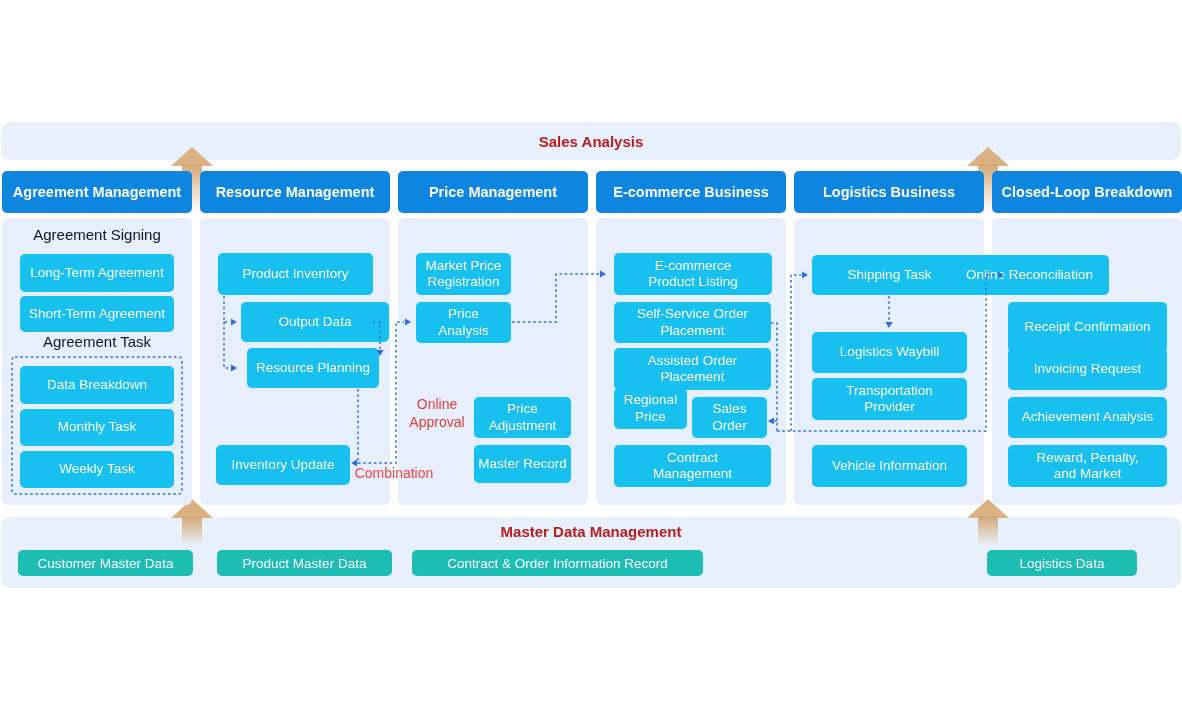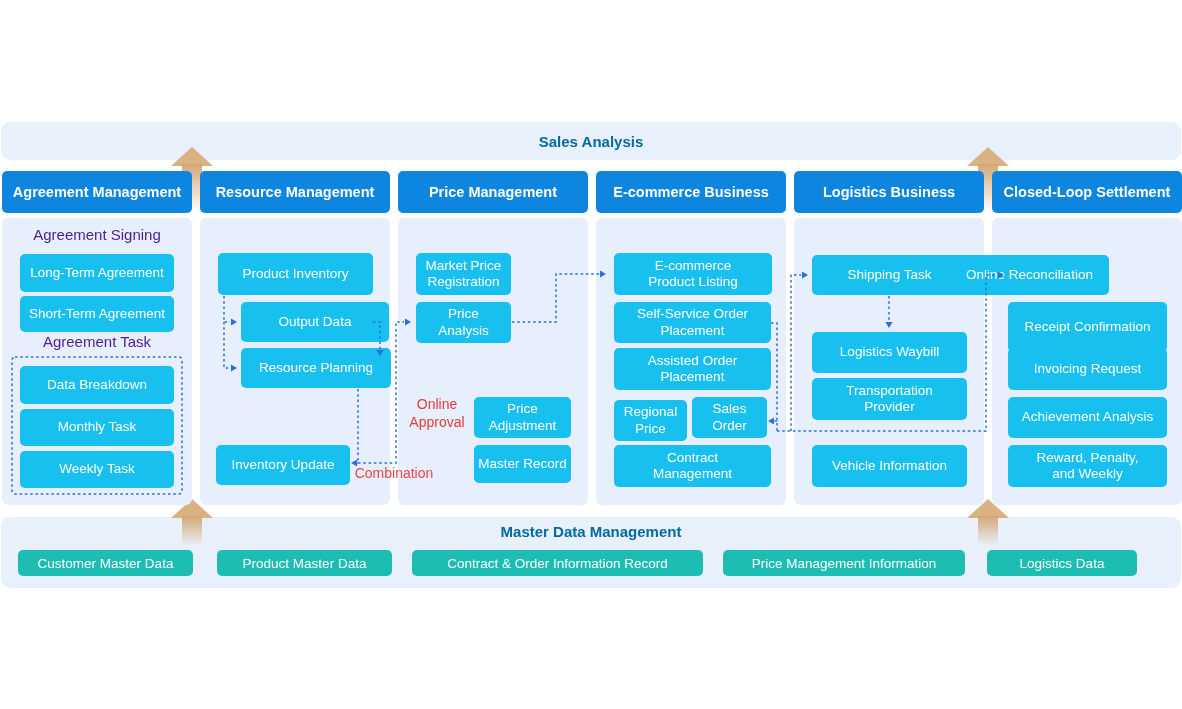--- a/index.html
+++ b/index.html
@@ -1,28 +1,28 @@
 <!DOCTYPE html>
 <html><head>
 <meta charset="utf-8">
 <style>
   html,body{margin:0;padding:0;background:#fff;}
   .canvas{position:relative;width:1182px;height:709px;background:#fff;overflow:hidden;
           font-family:"Liberation Sans","DejaVu Sans",sans-serif;}
   .bar{position:absolute;background:#e8f1fb;border-radius:9px;z-index:0;}
   .bar-title{position:absolute;width:100%;text-align:center;font-weight:bold;
-             font-size:15px;color:#0369a1;}
+             font-size:15px;color:#b91c1c;}
   .header{position:absolute;width:190px;height:42px;background:#0e86e0;border-radius:5px;
           color:#fff;font-weight:bold;font-size:14.5px;display:flex;align-items:center;
           justify-content:center;z-index:2;text-align:center;}
   .panel{position:absolute;width:190px;height:287px;background:#e6effb;border-radius:6px;z-index:2;}
   .box{position:absolute;background:#18c0ef;border-radius:5px;color:#fff;font-size:13.5px;
        line-height:1.22;display:flex;flex-direction:column;align-items:center;
        justify-content:center;text-align:center;z-index:2;}
-  .gray-label{position:absolute;font-size:15px;color:#4c1d95;text-align:center;z-index:2;}
+  .gray-label{position:absolute;font-size:15px;color:#0f172a;text-align:center;z-index:2;}
   .note{position:absolute;font-size:14px;text-align:center;line-height:1.25;z-index:4;}
   .note-red{color:#e03c3c;}
   .note-cyan{color:#ef4444;}
   .mbtn{position:absolute;height:26px;background:#1ebdb3;border-radius:5px;color:#fff;
         font-size:13.5px;display:flex;align-items:center;justify-content:center;z-index:2;}
   .tri-up{position:absolute;width:0;height:0;border-left:21px solid transparent;
           border-right:21px solid transparent;border-bottom:19px solid #d9b183;z-index:1;}
   .stem{position:absolute;width:20px;z-index:1;
         background:linear-gradient(#d3a877,rgba(233,214,185,0));}
   .overlay{position:absolute;left:0;top:0;z-index:3;pointer-events:none;}
@@ -41,42 +41,39 @@
   </div>
   <div class="mbtn" style="left:18px;top:550px;width:175px">
       <span>Customer Master Data</span>
     </div>
   <div class="mbtn" style="left:217px;top:550px;width:175px">
       <span>Product Master Data</span>
     </div>
   <div class="mbtn" style="left:412px;top:550px;width:291px">
       <span>Contract &amp; Order Information Record</span>
     </div>
-  <div class="mbtn" style="left:723px;top:550px;width:242px">
-      <span>Price Management Information</span>
-    </div>
   <div class="mbtn" style="left:987px;top:550px;width:150px">
       <span>Logistics Data</span>
     </div>
 
   <div class="tri-up" style="left:171px;top:147px"></div>
   <div class="stem" style="left:182px;top:164px;height:48px"></div>
   <div class="tri-up" style="left:967px;top:147px"></div>
   <div class="stem" style="left:978px;top:164px;height:48px"></div>
   <div class="tri-up" style="left:171px;top:499px"></div>
   <div class="stem" style="left:182px;top:516px;height:30px"></div>
   <div class="tri-up" style="left:967px;top:499px"></div>
   <div class="stem" style="left:978px;top:516px;height:30px"></div>
 
   <div class="header" style="left:2px;top:171px">Agreement Management</div>
   <div class="header" style="left:200px;top:171px">Resource Management</div>
   <div class="header" style="left:398px;top:171px">Price Management</div>
   <div class="header" style="left:596px;top:171px">E-commerce Business</div>
   <div class="header" style="left:794px;top:171px">Logistics Business</div>
-  <div class="header" style="left:992px;top:171px">Closed-Loop Settlement</div>
+  <div class="header" style="left:992px;top:171px">Closed-Loop Breakdown</div>
 
   <div class="panel" style="left:2px;top:218px"></div>
   <div class="panel" style="left:200px;top:218px"></div>
   <div class="panel" style="left:398px;top:218px"></div>
   <div class="panel" style="left:596px;top:218px"></div>
   <div class="panel" style="left:794px;top:218px"></div>
   <div class="panel" style="left:992px;top:218px"></div>
 
   <div class="gray-label" style="left:2px;top:226px;width:190px">Agreement Signing</div>
   <div class="box" style="left:20px;top:254px;width:154px;height:38px">
@@ -95,21 +92,21 @@
   <div class="box" style="left:20px;top:451px;width:154px;height:37px">
       <span>Weekly Task</span>
     </div>
 
   <div class="box" style="left:218px;top:253px;width:155px;height:42px">
       <span>Product Inventory</span>
     </div>
   <div class="box" style="left:241px;top:302px;width:148px;height:40px">
       <span>Output Data</span>
     </div>
-  <div class="box" style="left:241px;top:348px;width:150px;height:40px">
+  <div class="box" style="left:247px;top:348px;width:132px;height:40px">
       <span>Resource Planning</span>
     </div>
   <div class="box" style="left:216px;top:445px;width:134px;height:40px">
       <span>Inventory Update</span>
     </div>
   <div class="note note-cyan" style="left:352px;top:465px;width:84px">Combination</div>
 
   <div class="box" style="left:416px;top:253px;width:95px;height:42px">
       <span>Market Price</span>
       <span>Registration</span>
@@ -132,21 +129,21 @@
       <span>Product Listing</span>
     </div>
   <div class="box" style="left:614px;top:302px;width:157px;height:41px">
       <span>Self-Service Order</span>
       <span>Placement</span>
     </div>
   <div class="box" style="left:614px;top:348px;width:157px;height:42px">
       <span>Assisted Order</span>
       <span>Placement</span>
     </div>
-  <div class="box" style="left:614px;top:400px;width:73px;height:41px">
+  <div class="box" style="left:614px;top:388px;width:73px;height:41px">
       <span>Regional</span>
       <span>Price</span>
     </div>
   <div class="box" style="left:692px;top:397px;width:75px;height:41px">
       <span>Sales</span>
       <span>Order</span>
     </div>
   <div class="box" style="left:614px;top:445px;width:157px;height:42px">
       <span>Contract</span>
       <span>Management</span>
@@ -173,21 +170,21 @@
       <span>Receipt Confirmation</span>
     </div>
   <div class="box" style="left:1008px;top:348px;width:159px;height:42px">
       <span>Invoicing Request</span>
     </div>
   <div class="box" style="left:1008px;top:397px;width:159px;height:41px">
       <span>Achievement Analysis</span>
     </div>
   <div class="box" style="left:1008px;top:445px;width:159px;height:42px">
       <span>Reward, Penalty,</span>
-      <span>and Weekly</span>
+      <span>and Market</span>
     </div>
 
   <svg class="overlay" width="1182" height="709">
     <g fill="none" stroke="#2a6fdd" stroke-width="1.5" stroke-dasharray="2.5 2.8">
       <rect x="12" y="357" width="170" height="137" rx="3"></rect>
       <path d="M224,296 L224,322 L230,322"></path>
       <path d="M224,322 L224,368 L230,368"></path>
       <path d="M373,322 L380,322 L380,349"></path>
       <path d="M358,389 L358,463 L356,463"></path>
       <path d="M358,463 L396,463 L396,322 L404,322"></path>

